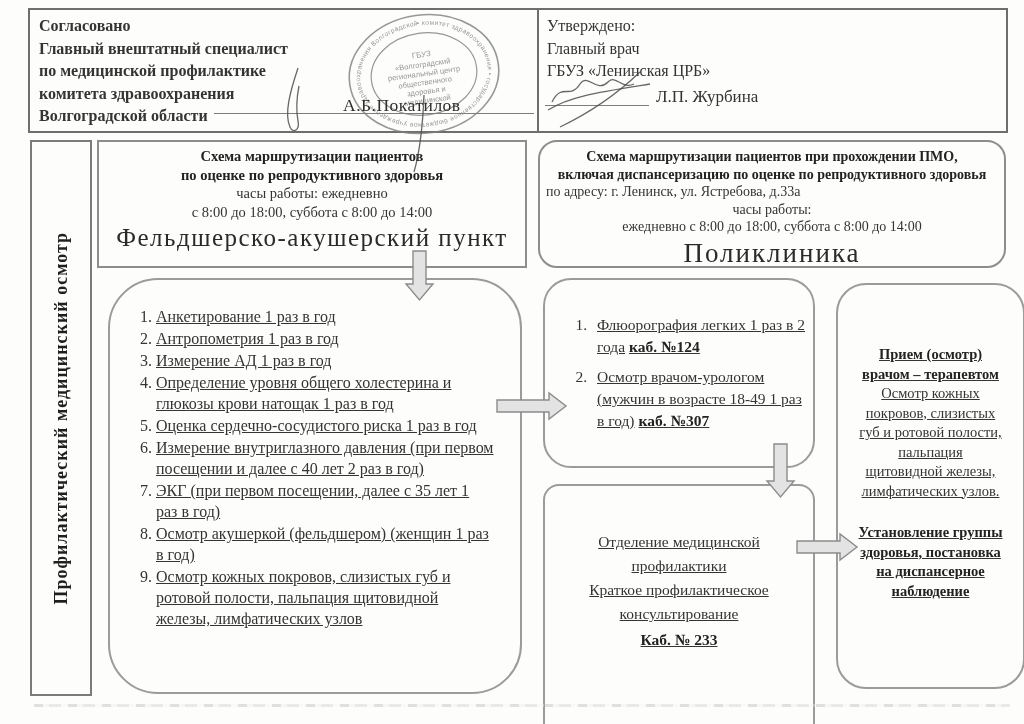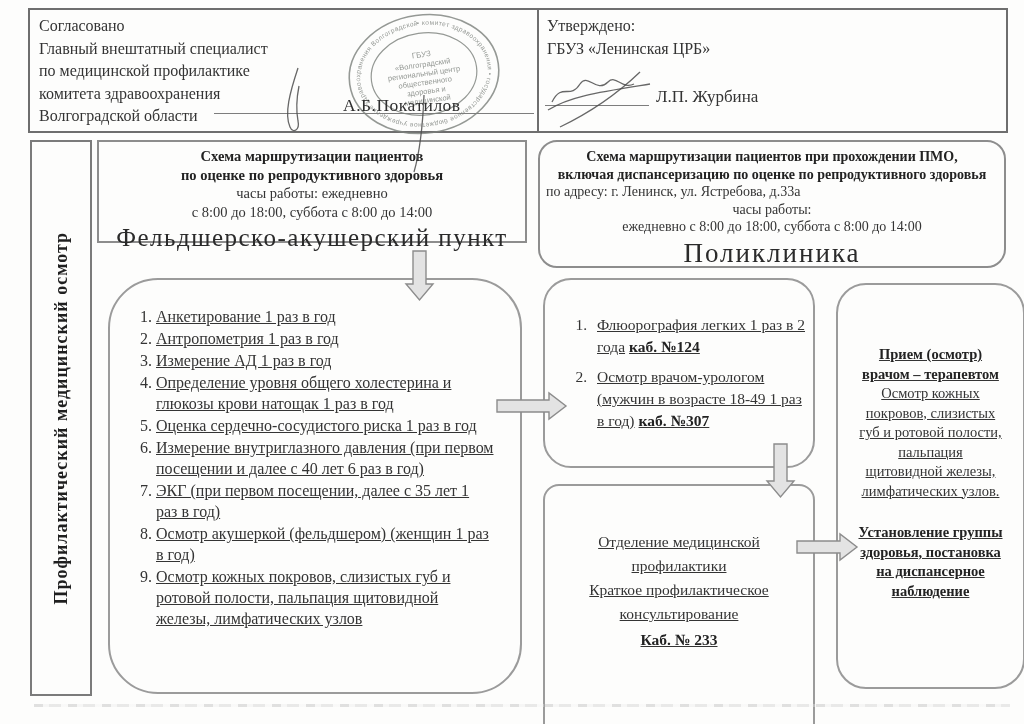--- a/index.html
+++ b/index.html
@@ -16,21 +16,21 @@
   
   .top-table {
     position: absolute; left: 28px; top: 8px;
     width: 980px; height: 125px;
     border: 2px solid #6e6e6e;
   }
   .top-divider {
     position: absolute; left: 507px; top: 0; bottom: 0;
     width: 2px; background: #6e6e6e;
   }
-  .cell-left { position: absolute; left: 9px; top: 5px; font-size: 16px; line-height: 22.5px; }
+  .cell-left { position: absolute; left: 9px; top: 5px; font-size: 16px; line-height: 22.5px; font-weight: bold; }
   .cell-right { position: absolute; left: 517px; top: 5px; font-size: 16px; line-height: 22.5px; }
   .underline-left {
     position: absolute; left: 184px; top: 103px;
     width: 320px; height: 1px; background: #7d7d7d;
   }
   .underline-right {
     position: absolute; left: 515px; top: 95px;
     width: 104px; height: 1px; background: #7d7d7d;
   }
   .approver-name {
@@ -61,21 +61,21 @@
     font-weight: bold; font-size: 18px; letter-spacing: 1px;
     color: #1f1f1f; white-space: nowrap;
   }
 
   
   .hdr-box {
     position: absolute; border: 2px solid #8d8d8d;
     text-align: center; padding-top: 5px;
     font-size: 14.5px; line-height: 18.5px;
   }
-  .hdr-fap { left: 97px; top: 140px; width: 430px; height: 103px; }
+  .hdr-fap { left: 97px; top: 140px; width: 430px; height: 128px; }
   .hdr-poly { left: 538px; top: 140px; width: 468px; height: 128px; padding-top: 6px; font-size: 14px; line-height: 17.5px; border-radius: 19px;}
   .hdr-bold { font-weight: bold; color: #222; }
   .hdr-addr { text-align: left; padding-left: 6px; }
   .big-name { font-size: 25px; line-height: 32px; letter-spacing: 1.5px; color: #2a2a2a; margin-top: 1px; }
   .big-name-poly { font-size: 27px; line-height: 33px; letter-spacing: 2px; }
 
   
   .rbox { position: absolute; border: 2px solid #9b9b9b; background: transparent; text-decoration: underline; }
   .fap-steps-box  { left: 108px; top: 278px; width: 414px; height: 416px; border-radius: 50px; }
   .poly-steps-box { left: 543px; top: 278px; width: 272px; height: 190px; border-radius: 28px; }
@@ -148,20 +148,21 @@
           <text x="79" y="82" font-size="7.6">здоровья и</text>
           <text x="79" y="91" font-size="7.6">медицинской</text>
         </g>
       </svg>
     </div>
 
     <span class="approver-name">А.Б.Покатилов</span>
 
     <div class="cell-right">
       <div>Утверждено:</div>
+      <div>Главный врач</div>
       <div>ГБУЗ «Ленинская ЦРБ»</div>
     </div>
     <div class="underline-right"></div>
     <span class="signer-right">Л.П. Журбина</span>
   </div>
 
   <div class="side-cell">
     <div class="side-label">Профилактический медицинский осмотр</div>
   </div>
 
@@ -182,21 +183,21 @@
     <div class="big-name big-name-poly">Поликлиника</div>
   </div>
 
   <div class="rbox fap-steps-box">
     <ol>
       <li>Анкетирование 1 раз в год</li>
       <li>Антропометрия 1 раз в год</li>
       <li>Измерение АД 1 раз в год</li>
       <li>Определение уровня общего холестерина и глюкозы крови натощак 1 раз в год</li>
       <li>Оценка сердечно-сосудистого риска 1 раз в год</li>
-      <li>Измерение внутриглазного давления (при первом посещении и далее с 40 лет 6 раз в год)</li>
+      <li>Измерение внутриглазного давления (при первом посещении и далее с 40 лет 2 раз в год)</li>
       <li>ЭКГ (при первом посещении, далее с 35 лет 1 раз в год)</li>
       <li>Осмотр акушеркой (фельдшером) (женщин 1 раз в год)</li>
       <li>Осмотр кожных покровов, слизистых губ и ротовой полости, пальпация щитовидной железы, лимфатических узлов</li>
     </ol>
   </div>
 
   <div class="rbox poly-steps-box">
     <ol>
       <li><span>Флюорография легких 1 раз в 2 года</span><span class="cab">каб. №124</span></li>
       <li><span>Осмотр врачом-урологом (мужчин в возрасте 18-49 1 раз в год)</span><span class="cab">каб. №307</span></li>

